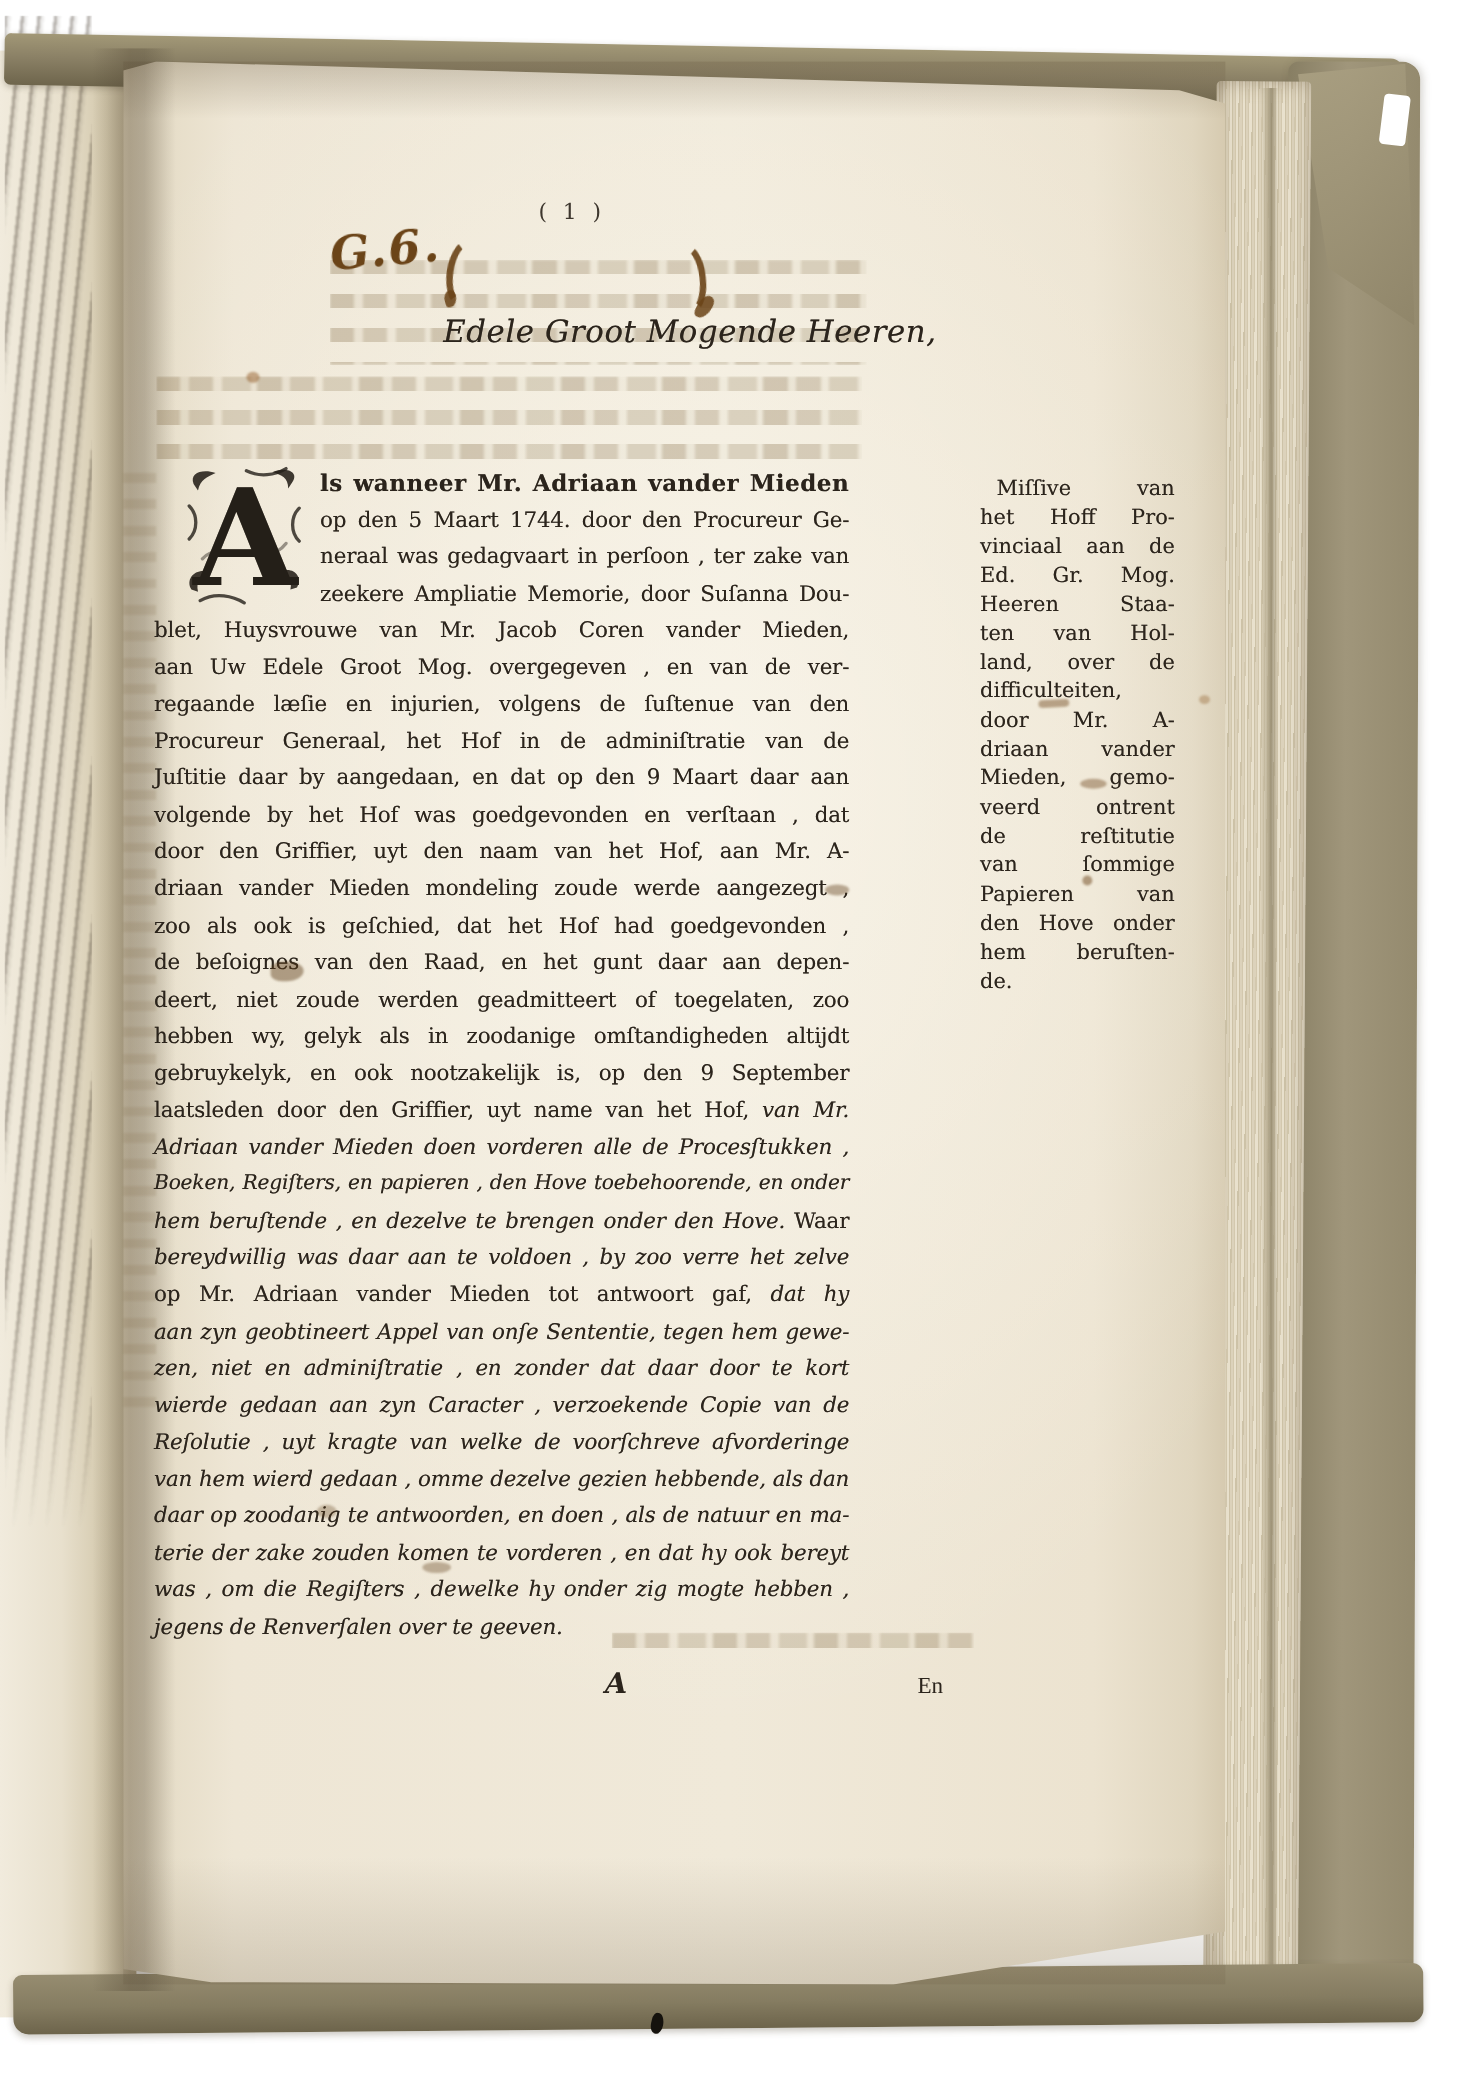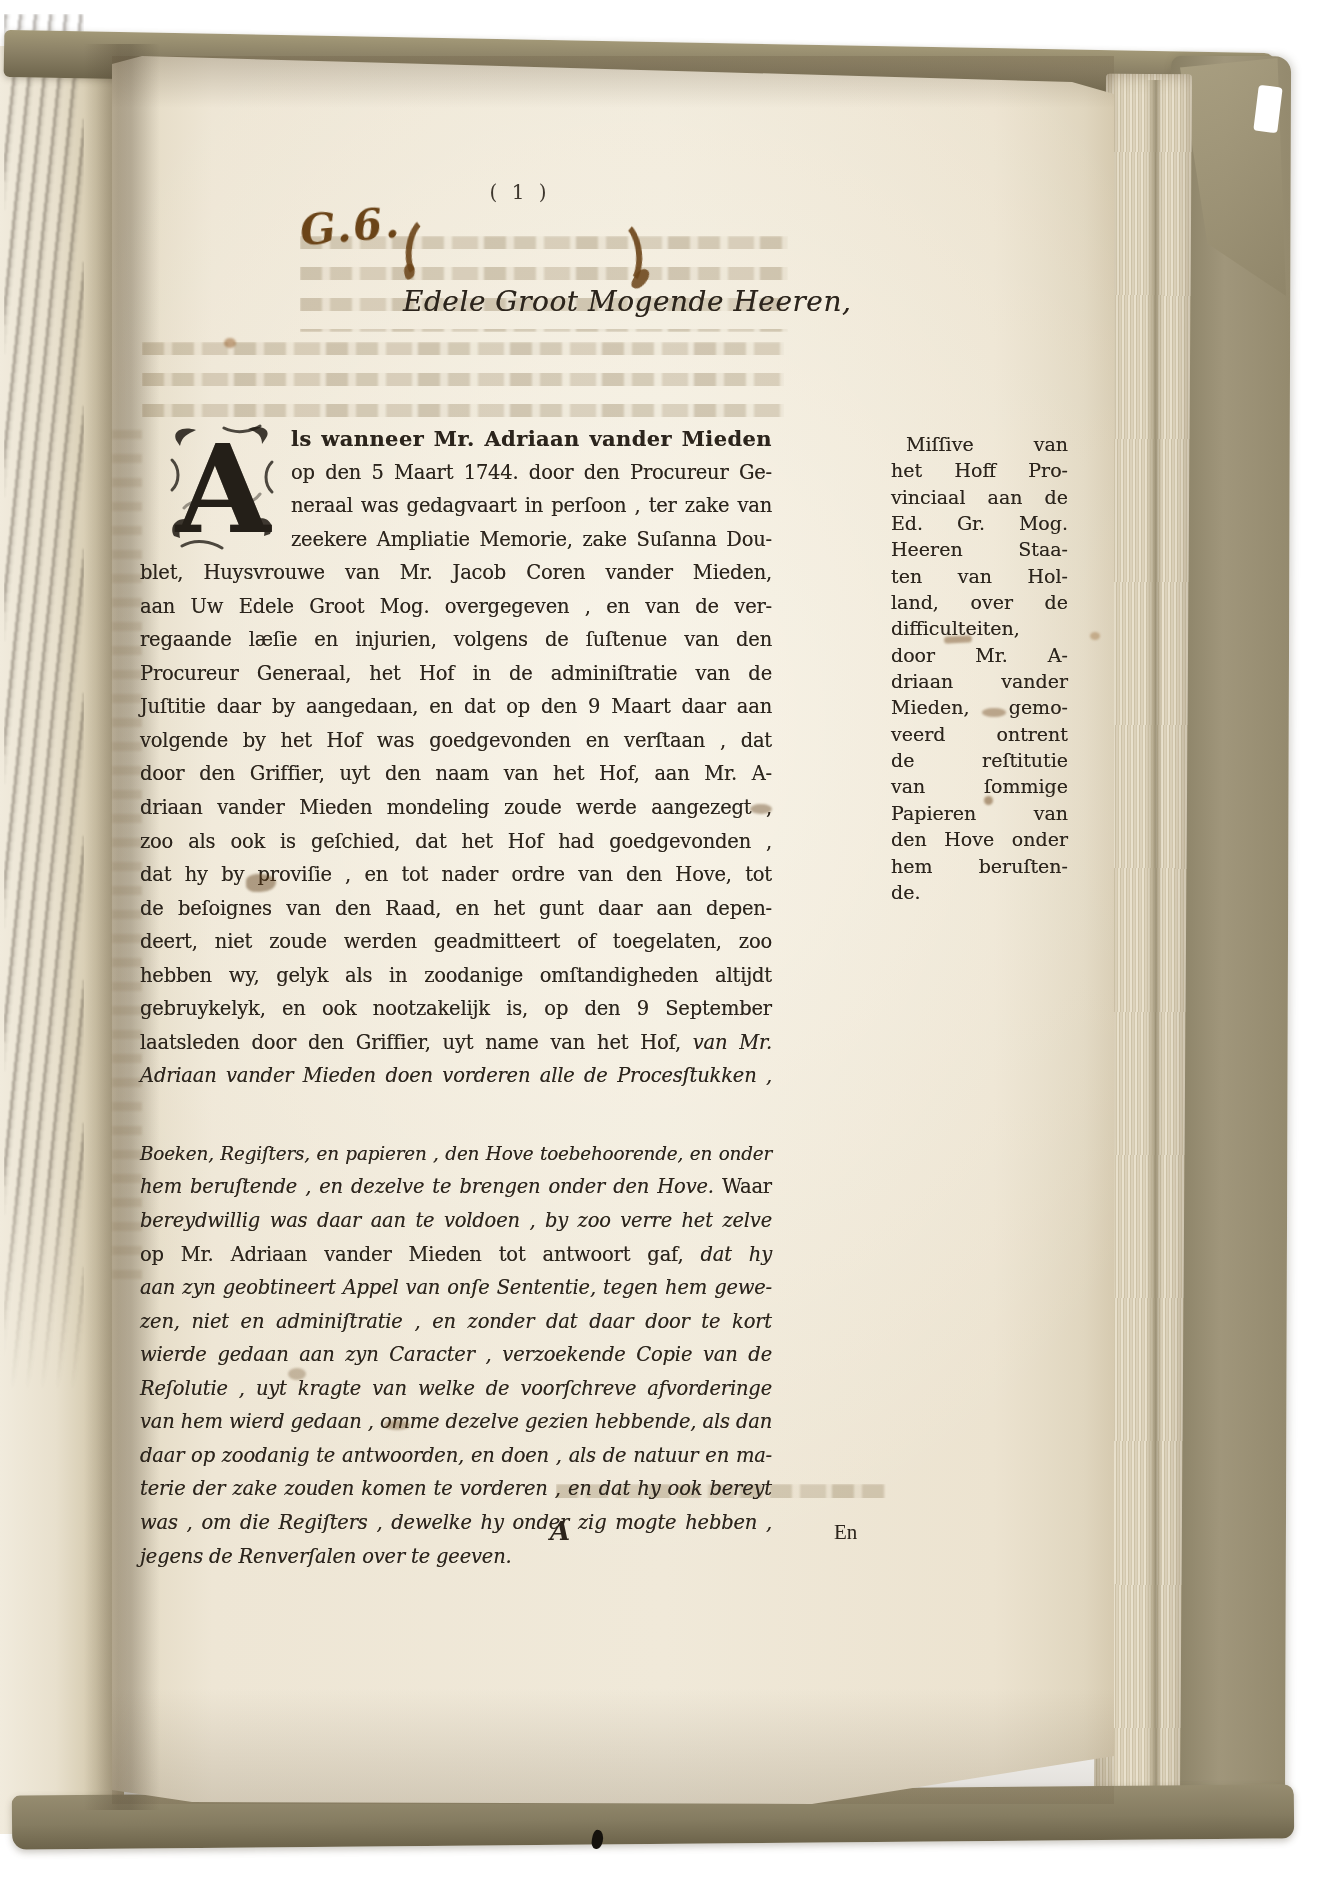--- a/index.html
+++ b/index.html
@@ -80,21 +80,21 @@
 
   .pagenum{left:470px;top:180px;width:100px;text-align:center;font-size:20px;letter-spacing:4px;opacity:.9;}
   .heading{left:403px;top:285px;font-size:28px;font-style:italic;letter-spacing:.5px;white-space:nowrap;
     text-shadow:0 0 .5px rgba(43,36,28,.55);}
 
   .body-text{left:140px;top:422px;width:632px;text-shadow:0 0 .4px rgba(43,36,28,.55);}
   .bl{height:33.55px;line-height:33.55px;font-size:19.5px;letter-spacing:-.2px;
       text-align:justify;text-align-last:justify;white-space:nowrap;overflow:visible;}
   .bl .it{font-style:italic;}
   .bl.first{font-size:21px;font-weight:bold;letter-spacing:.4px;}
-  .bl.sm{font-size:18.4px;margin-top:44px;}
+  .bl.sm{font-size:18.4px;}
   .bl.end{text-align-last:left;}
 
   .cap{float:left;width:112px;height:126px;margin:2px 13px 2px 26px;}
 
   .margin-note{left:891px;top:431px;width:177px;text-shadow:0 0 .4px rgba(43,36,28,.5);}
   .ml{height:26.35px;line-height:26.35px;font-size:19px;
       text-align:justify;text-align-last:justify;white-space:nowrap;}
   .ml.ind{padding-left:15px;}
   .ml.end{text-align-last:left;}
 
@@ -166,31 +166,30 @@
             <path d="M58 4 C70 10 84 8 94 2"></path>
             <path d="M18 84 C36 64 74 96 94 70" opacity="0.55"></path>
           </g>
           <text x="57" y="108" text-anchor="middle" font-size="122" font-weight="bold" font-family="DejaVu Serif, serif" fill="#241f18">A</text>
         </svg>
       </div>
 
     <div class="bl first"><span>ls wanneer Mr. Adriaan vander Mieden</span></div>
         <div class="bl"><span>op den 5 Maart 1744. door den Procureur Ge-</span></div>
         <div class="bl"><span>neraal was gedagvaart in perſoon , ter zake van</span></div>
-        <div class="bl"><span>zeekere Ampliatie Memorie, zake Suſanna Dou-</span></div>
+        <div class="bl"><span>zeekere Ampliatie Memorie, door Suſanna Dou-</span></div>
         <div class="bl"><span>blet, Huysvrouwe van Mr. Jacob Coren vander Mieden,</span></div>
         <div class="bl"><span>aan Uw Edele Groot Mog. overgegeven , en van de ver-</span></div>
         <div class="bl"><span>regaande læſie en injurien, volgens de ſuſtenue van den</span></div>
         <div class="bl"><span>Procureur Generaal, het Hof in de adminiſtratie van de</span></div>
         <div class="bl"><span>Juſtitie daar by aangedaan, en dat op den 9 Maart daar aan</span></div>
         <div class="bl"><span>volgende by het Hof was goedgevonden en verſtaan , dat</span></div>
         <div class="bl"><span>door den Griffier, uyt den naam van het Hof, aan Mr. A-</span></div>
         <div class="bl"><span>driaan vander Mieden mondeling zoude werde aangezegt ,</span></div>
         <div class="bl"><span>zoo als ook is geſchied, dat het Hof had goedgevonden ,</span></div>
-        <div class="bl"><span>dat hy by proviſie , en tot nader ordre van den Hove, tot</span></div>
         <div class="bl"><span>de beſoignes van den Raad, en het gunt daar aan depen-</span></div>
         <div class="bl"><span>deert, niet zoude werden geadmitteert of toegelaten, zoo</span></div>
         <div class="bl"><span>hebben wy, gelyk als in zoodanige omſtandigheden altijdt</span></div>
         <div class="bl"><span>gebruykelyk, en ook nootzakelijk is, op den 9 September</span></div>
         <div class="bl"><span>laatsleden door den Griffier, uyt name van het Hof, </span><span class="it">van Mr.</span></div>
         <div class="bl"><span class="it">Adriaan vander Mieden doen vorderen alle de Procesſtukken ,</span></div>
         <div class="bl sm"><span class="it">Boeken, Regiſters, en papieren , den Hove toebehoorende, en onder</span></div>
         <div class="bl"><span class="it">hem beruſtende , en dezelve te brengen onder den Hove. </span><span>Waar</span></div>
         <div class="bl"><span class="it">bereydwillig was daar aan te voldoen , by zoo verre het zelve</span></div>
         <div class="bl"><span>op Mr. Adriaan vander Mieden tot antwoort gaf, </span><span class="it">dat hy</span></div>

